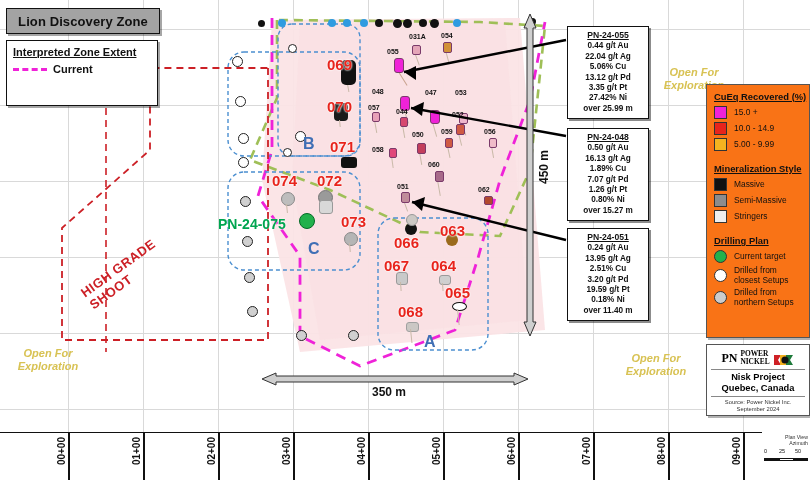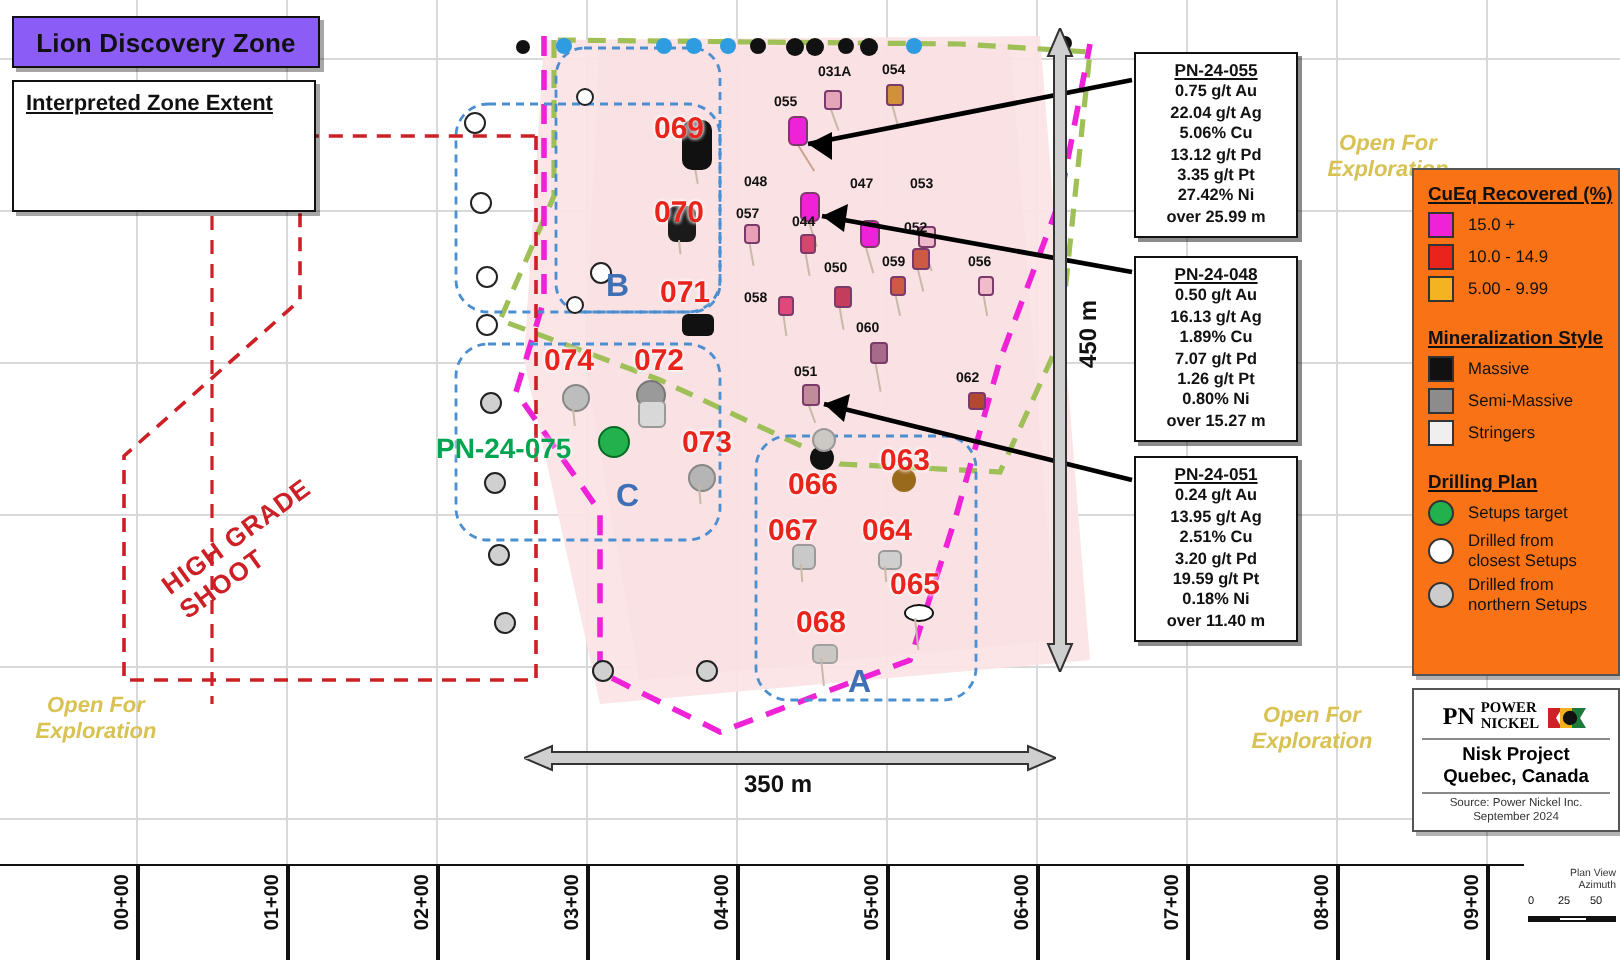--- a/index.html
+++ b/index.html
@@ -12,21 +12,21 @@
   #root{position:absolute;left:0;top:0;width:810px;height:480px;overflow:hidden;background:#fff;}
 
   
   .gridline{position:absolute;background:#d9d9d9;}
   .gridline.v{width:1px;top:0;height:432px;}
   .gridline.h{height:1px;left:0;width:810px;}
 
   
   .title-chip{
     position:absolute;left:6px;top:8px;width:152px;height:24px;
-    background:#8b5cf6;border:1.5px solid #111;
+    background:#a3a3a3;border:1.5px solid #111;
     display:flex;align-items:center;justify-content:center;
     font-weight:bold;font-size:13px;color:#111;letter-spacing:.1px;
     box-shadow:2px 2px 0 rgba(0,0,0,.35);
   }
   
   .zone-legend{
     position:absolute;left:6px;top:40px;width:152px;height:66px;
     background:#fff;border:1.5px solid #111;
     box-shadow:2px 2px 0 rgba(0,0,0,.35);
     padding:5px 6px;box-sizing:border-box;
@@ -319,25 +319,29 @@
     <line x1="566" y1="136" x2="411" y2="108" stroke="#000" stroke-width="2.4"></line>
     <polygon points="411,108 424,102 422,116" fill="#000"></polygon>
     <line x1="566" y1="240" x2="412" y2="202" stroke="#000" stroke-width="2.4"></line>
     <polygon points="412,202 425,197 422,211" fill="#000"></polygon>
   </svg>
 
   <div class="title-chip">Lion Discovery Zone</div>
 
   <div class="zone-legend">
     <div class="hdr">Interpreted Zone Extent</div>
+    <div class="zl-row">
+      <span class="dashline cur"></span>
+      <span class="zl-lbl">Current</span>
+    </div>
   </div>
 
   <div class="assay" style="left:567px;top:26px;width:82px;">
     <div class="aid">PN-24-055</div>
-    <div>0.75 g/t Au</div>
+    <div>0.44 g/t Au</div>
     <div>22.04 g/t Ag</div>
     <div>5.06% Cu</div>
     <div>13.12 g/t Pd</div>
     <div>3.35 g/t Pt</div>
     <div>27.42% Ni</div>
     <div>over 25.99 m</div>
   </div>
 
   <div class="assay" style="left:567px;top:128px;width:82px;">
     <div class="aid">PN-24-048</div>
@@ -398,21 +402,21 @@
     </div>
     <div class="lp-row">
       <span class="sw" style="background:#efefef"></span>
       <span class="lp-txt">Stringers</span>
     </div>
 
     <div class="lp-gap"></div>
     <div class="lp-hdr">Drilling Plan</div>
     <div class="lp-row">
       <span class="sw-circ" style="background:#22b14c"></span>
-      <span class="lp-txt">Setups target</span>
+      <span class="lp-txt">Current target</span>
     </div>
     <div class="lp-row">
       <span class="sw-circ" style="background:#ffffff"></span>
       <span class="lp-txt" style="white-space:pre">Drilled from
 closest Setups</span>
     </div>
     <div class="lp-row">
       <span class="sw-circ" style="background:#cccccc"></span>
       <span class="lp-txt" style="white-space:pre">Drilled from
 northern Setups</span>

